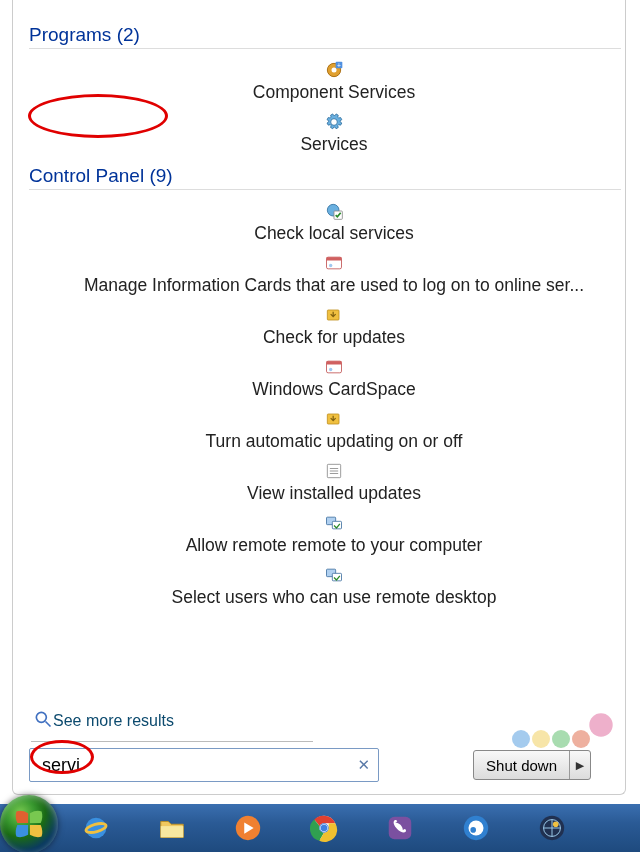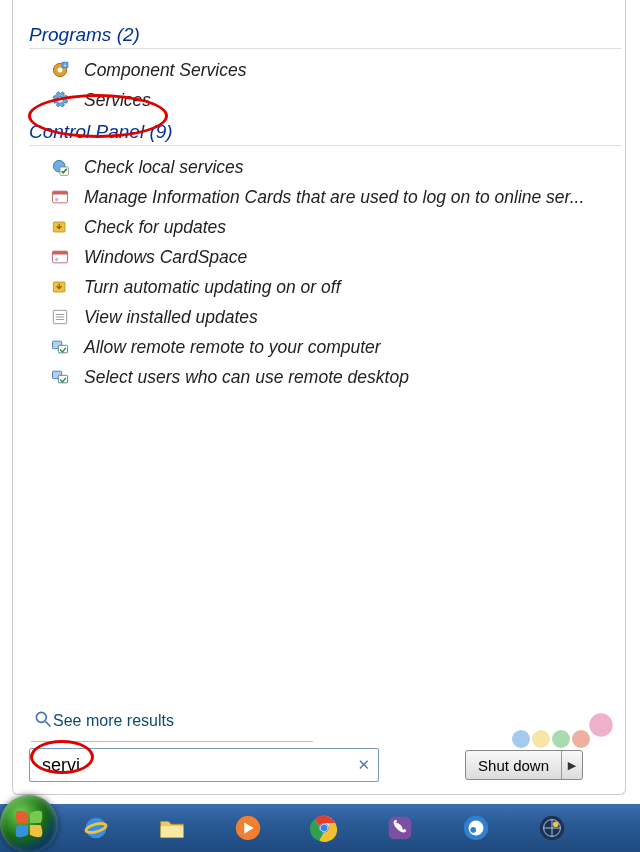--- a/index.html
+++ b/index.html
@@ -18,42 +18,43 @@
       width: 614px;
       height: 795px;
       background: #fff;
       border: 1px solid #ccc;
       border-top: none;
       border-radius: 0 0 6px 6px;
       padding: 18px 4px 6px 16px;
       display: flex;
       flex-direction: column;
     }
-    .results { flex: 1; overflow: hidden; font-style: italic; }
+    .results { flex: 1; overflow: hidden; }
     .section-header {
       color: #003399;
       font-size: 19px;
       font-weight: 400;
       border-bottom: 1px solid #ddd;
       margin: 6px 0 6px 0;
       padding-bottom: 2px;
     }
     .item-list { list-style: none; }
     .result-item {
       display: flex;
       align-items: center;
-      gap: 13px;
+      gap: 1px;
       padding: 4px 2px 4px 20px;
       font-size: 17.5px;
       color: #222;
       cursor: default;
       white-space: nowrap;
       overflow: hidden;
       text-overflow: ellipsis;
       position: relative;
+      flex-direction: column;
     }
     .result-item .icon {
       width: 22px;
       height: 22px;
       flex-shrink: 0;
       display: inline-flex;
       align-items: center;
       justify-content: center;
     }
     .see-more {
@@ -94,21 +95,21 @@
       right: 8px;
       top: 50%;
       transform: translateY(-50%);
       color: #5a7aa8;
       font-size: 15px;
       cursor: pointer;
     }
     .shutdown {
       display: flex;
       margin-left: auto;
-      margin-right: 30px;
+      margin-right: 22px;
       height: 30px;
       border: 1px solid #888;
       border-radius: 3px;
       overflow: hidden;
       background: linear-gradient(to bottom, #f8f8f8, #dcdcdc);
       font-size: 15px;
     }
     .shutdown-main {
       padding: 0 12px;
       display: flex;

